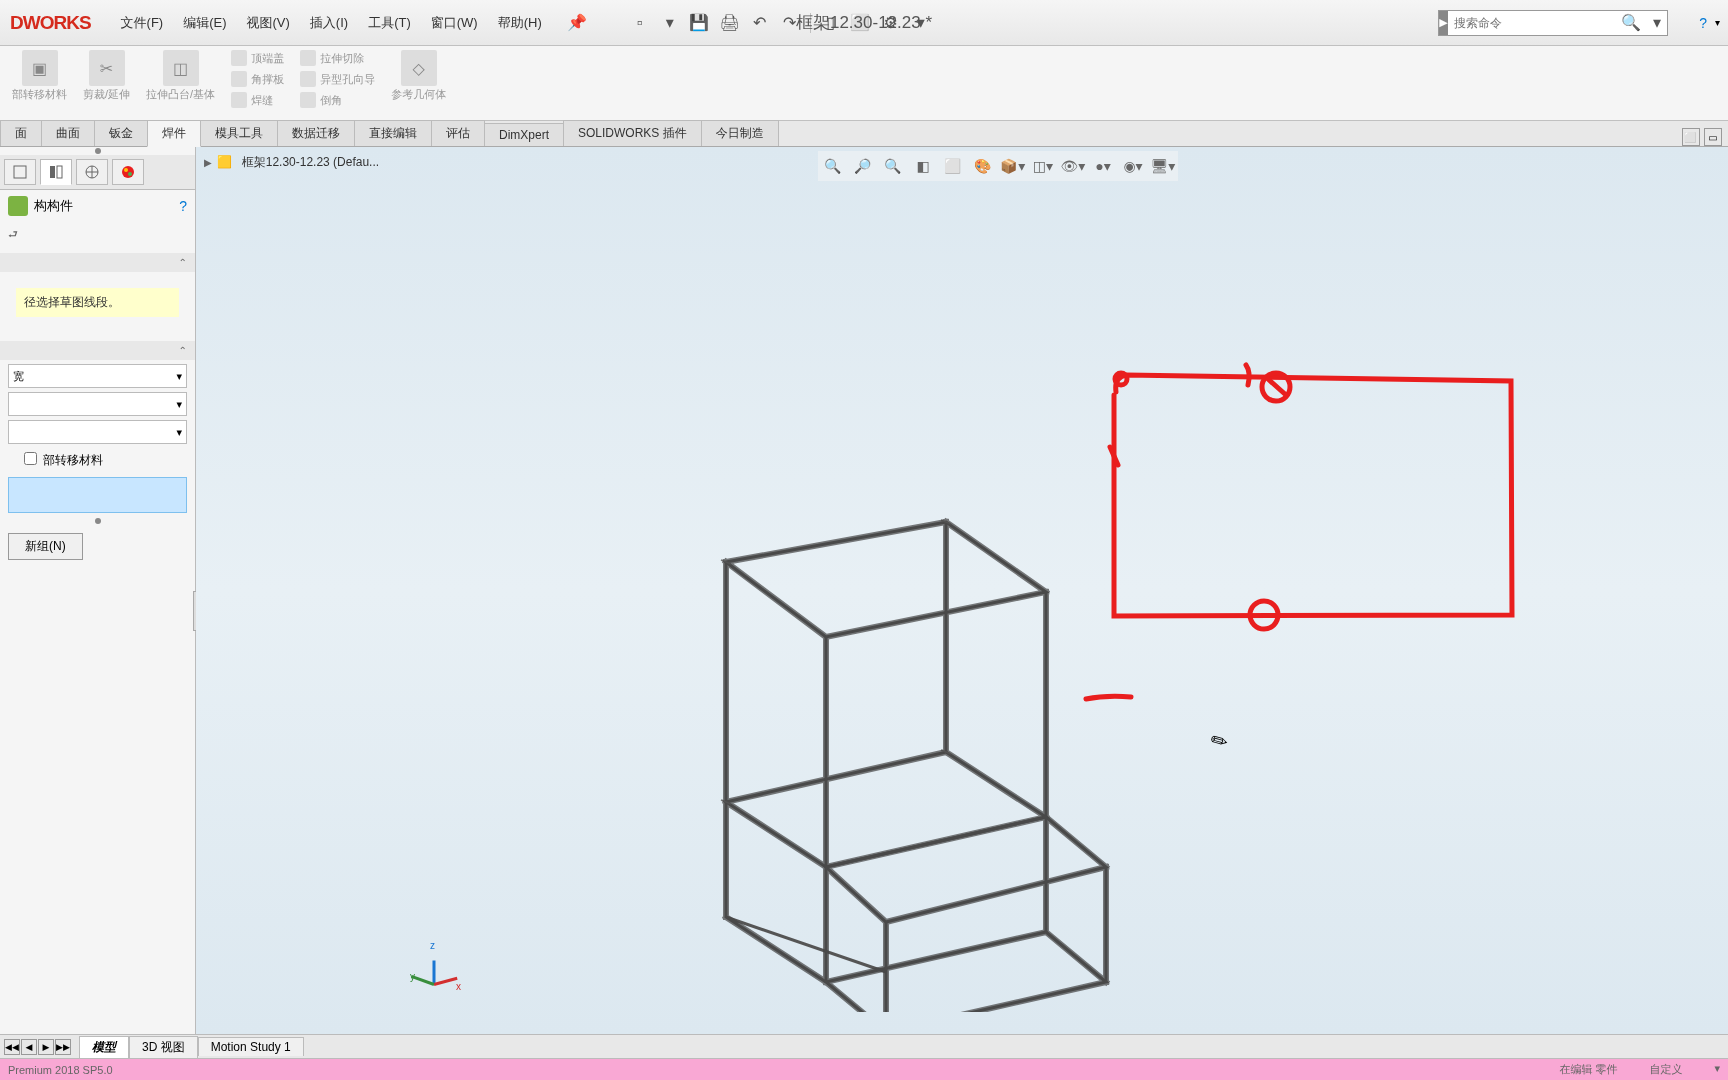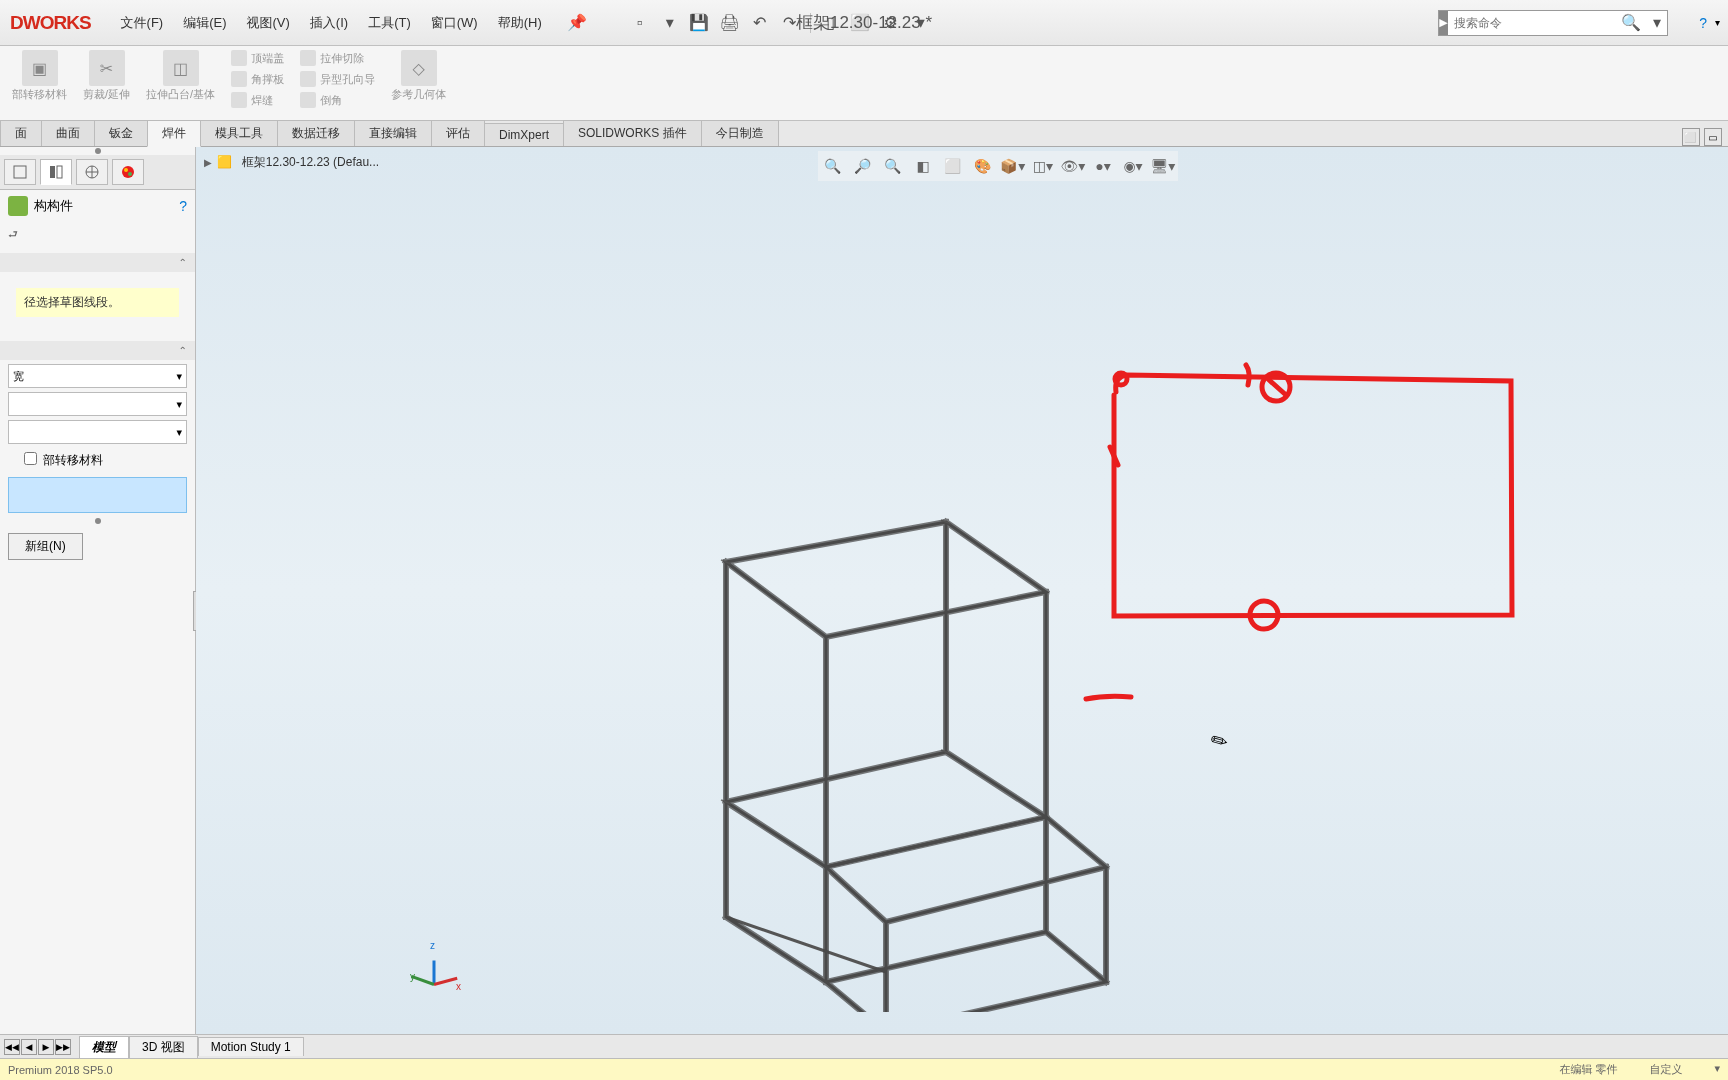--- a/index.html
+++ b/index.html
@@ -79,21 +79,21 @@
 .axis-label { position: absolute; font-size: 10px; color: #333; }
 
 
 .bottom-tabs { height: 24px; background: #e8e8e8; border-top: 1px solid #bbb; display: flex; align-items: center; padding: 0 4px; }
 .bottom-nav { display: flex; gap: 1px; margin-right: 8px; }
 .bottom-nav-btn { width: 16px; height: 16px; border: 1px solid #999; font-size: 9px; display: flex; align-items: center; justify-content: center; cursor: pointer; }
 .bottom-tab { padding: 2px 12px; font-size: 12px; background: #f0f0f0; border: 1px solid #bbb; border-bottom: none; cursor: pointer; }
 .bottom-tab.active { background: #fff; font-weight: bold; font-style: italic; }
 
 
-.statusbar { height: 22px; background: #fef9c3; border-top: 1px solid #bbb; display: flex; align-items: center; padding: 0 8px; font-size: 11px; color: #666; }
+.statusbar { height: 22px; background: #f9a8d4; border-top: 1px solid #bbb; display: flex; align-items: center; padding: 0 8px; font-size: 11px; color: #666; }
 .status-left { flex: 1; }
 .status-right { display: flex; gap: 32px; }
 
 
 .model-svg { position: absolute; left: 470px; top: 345px; }
 </style>
 </head>
 <body>
 
 <div class="titlebar">

